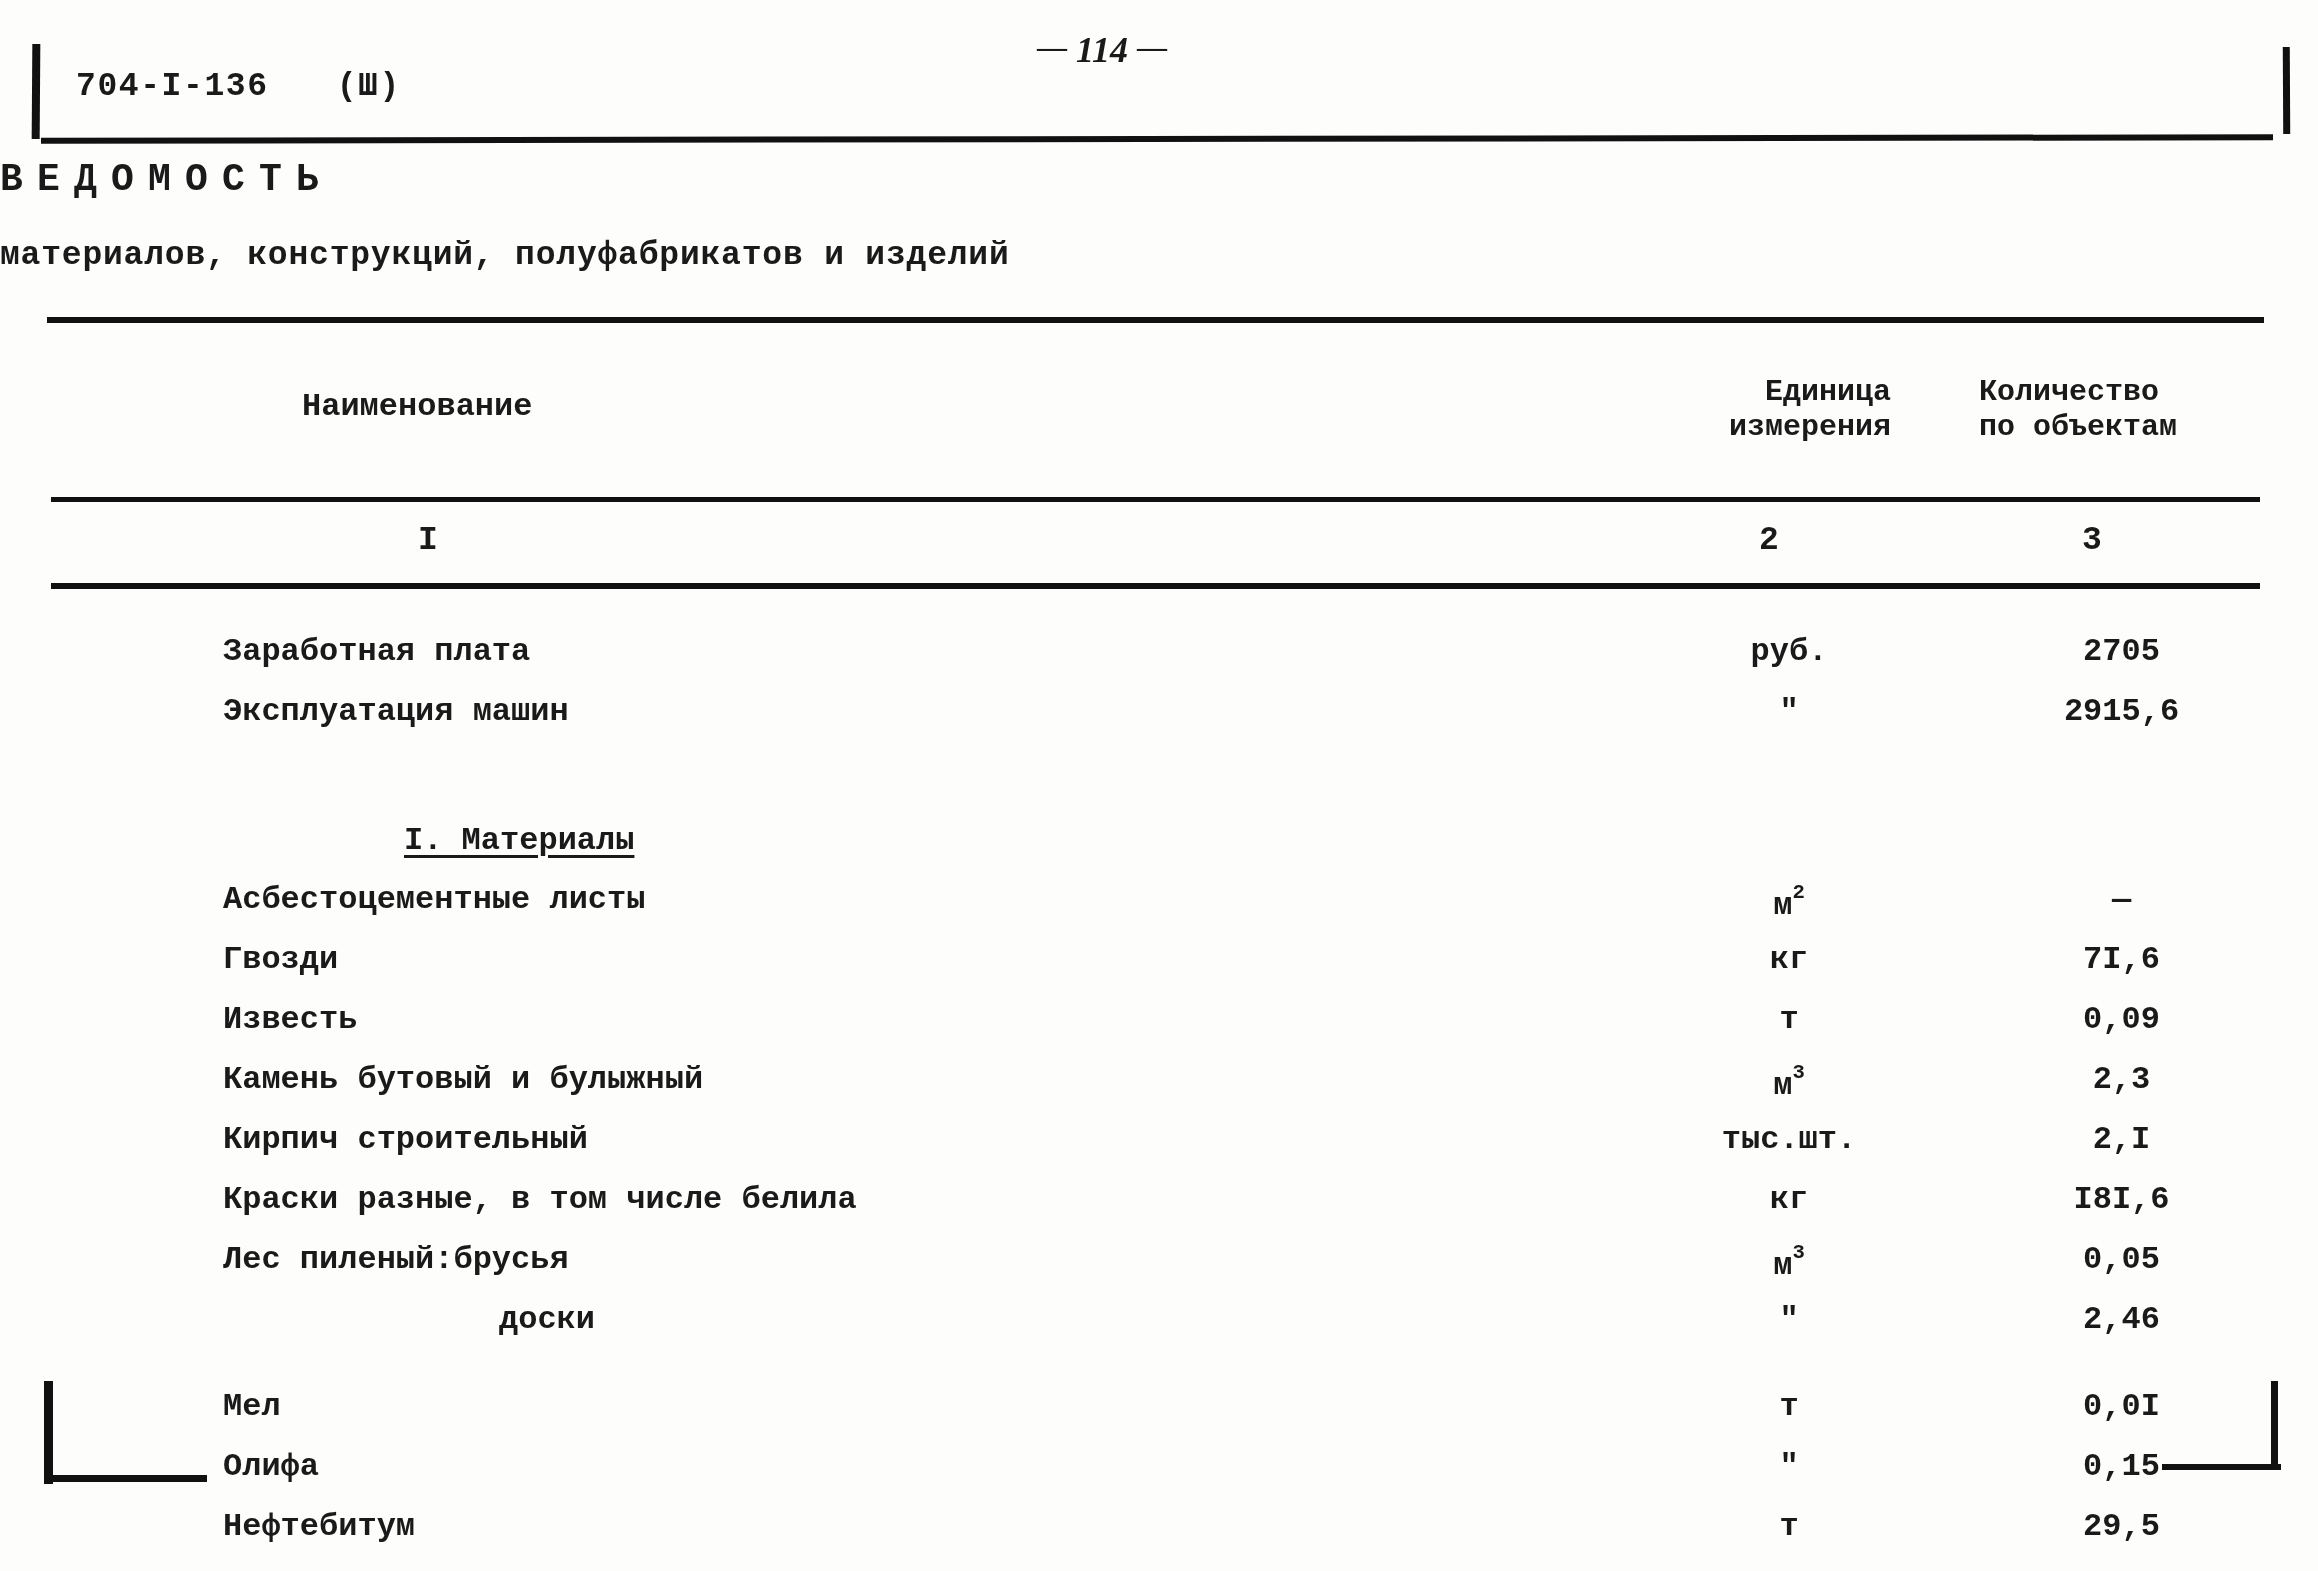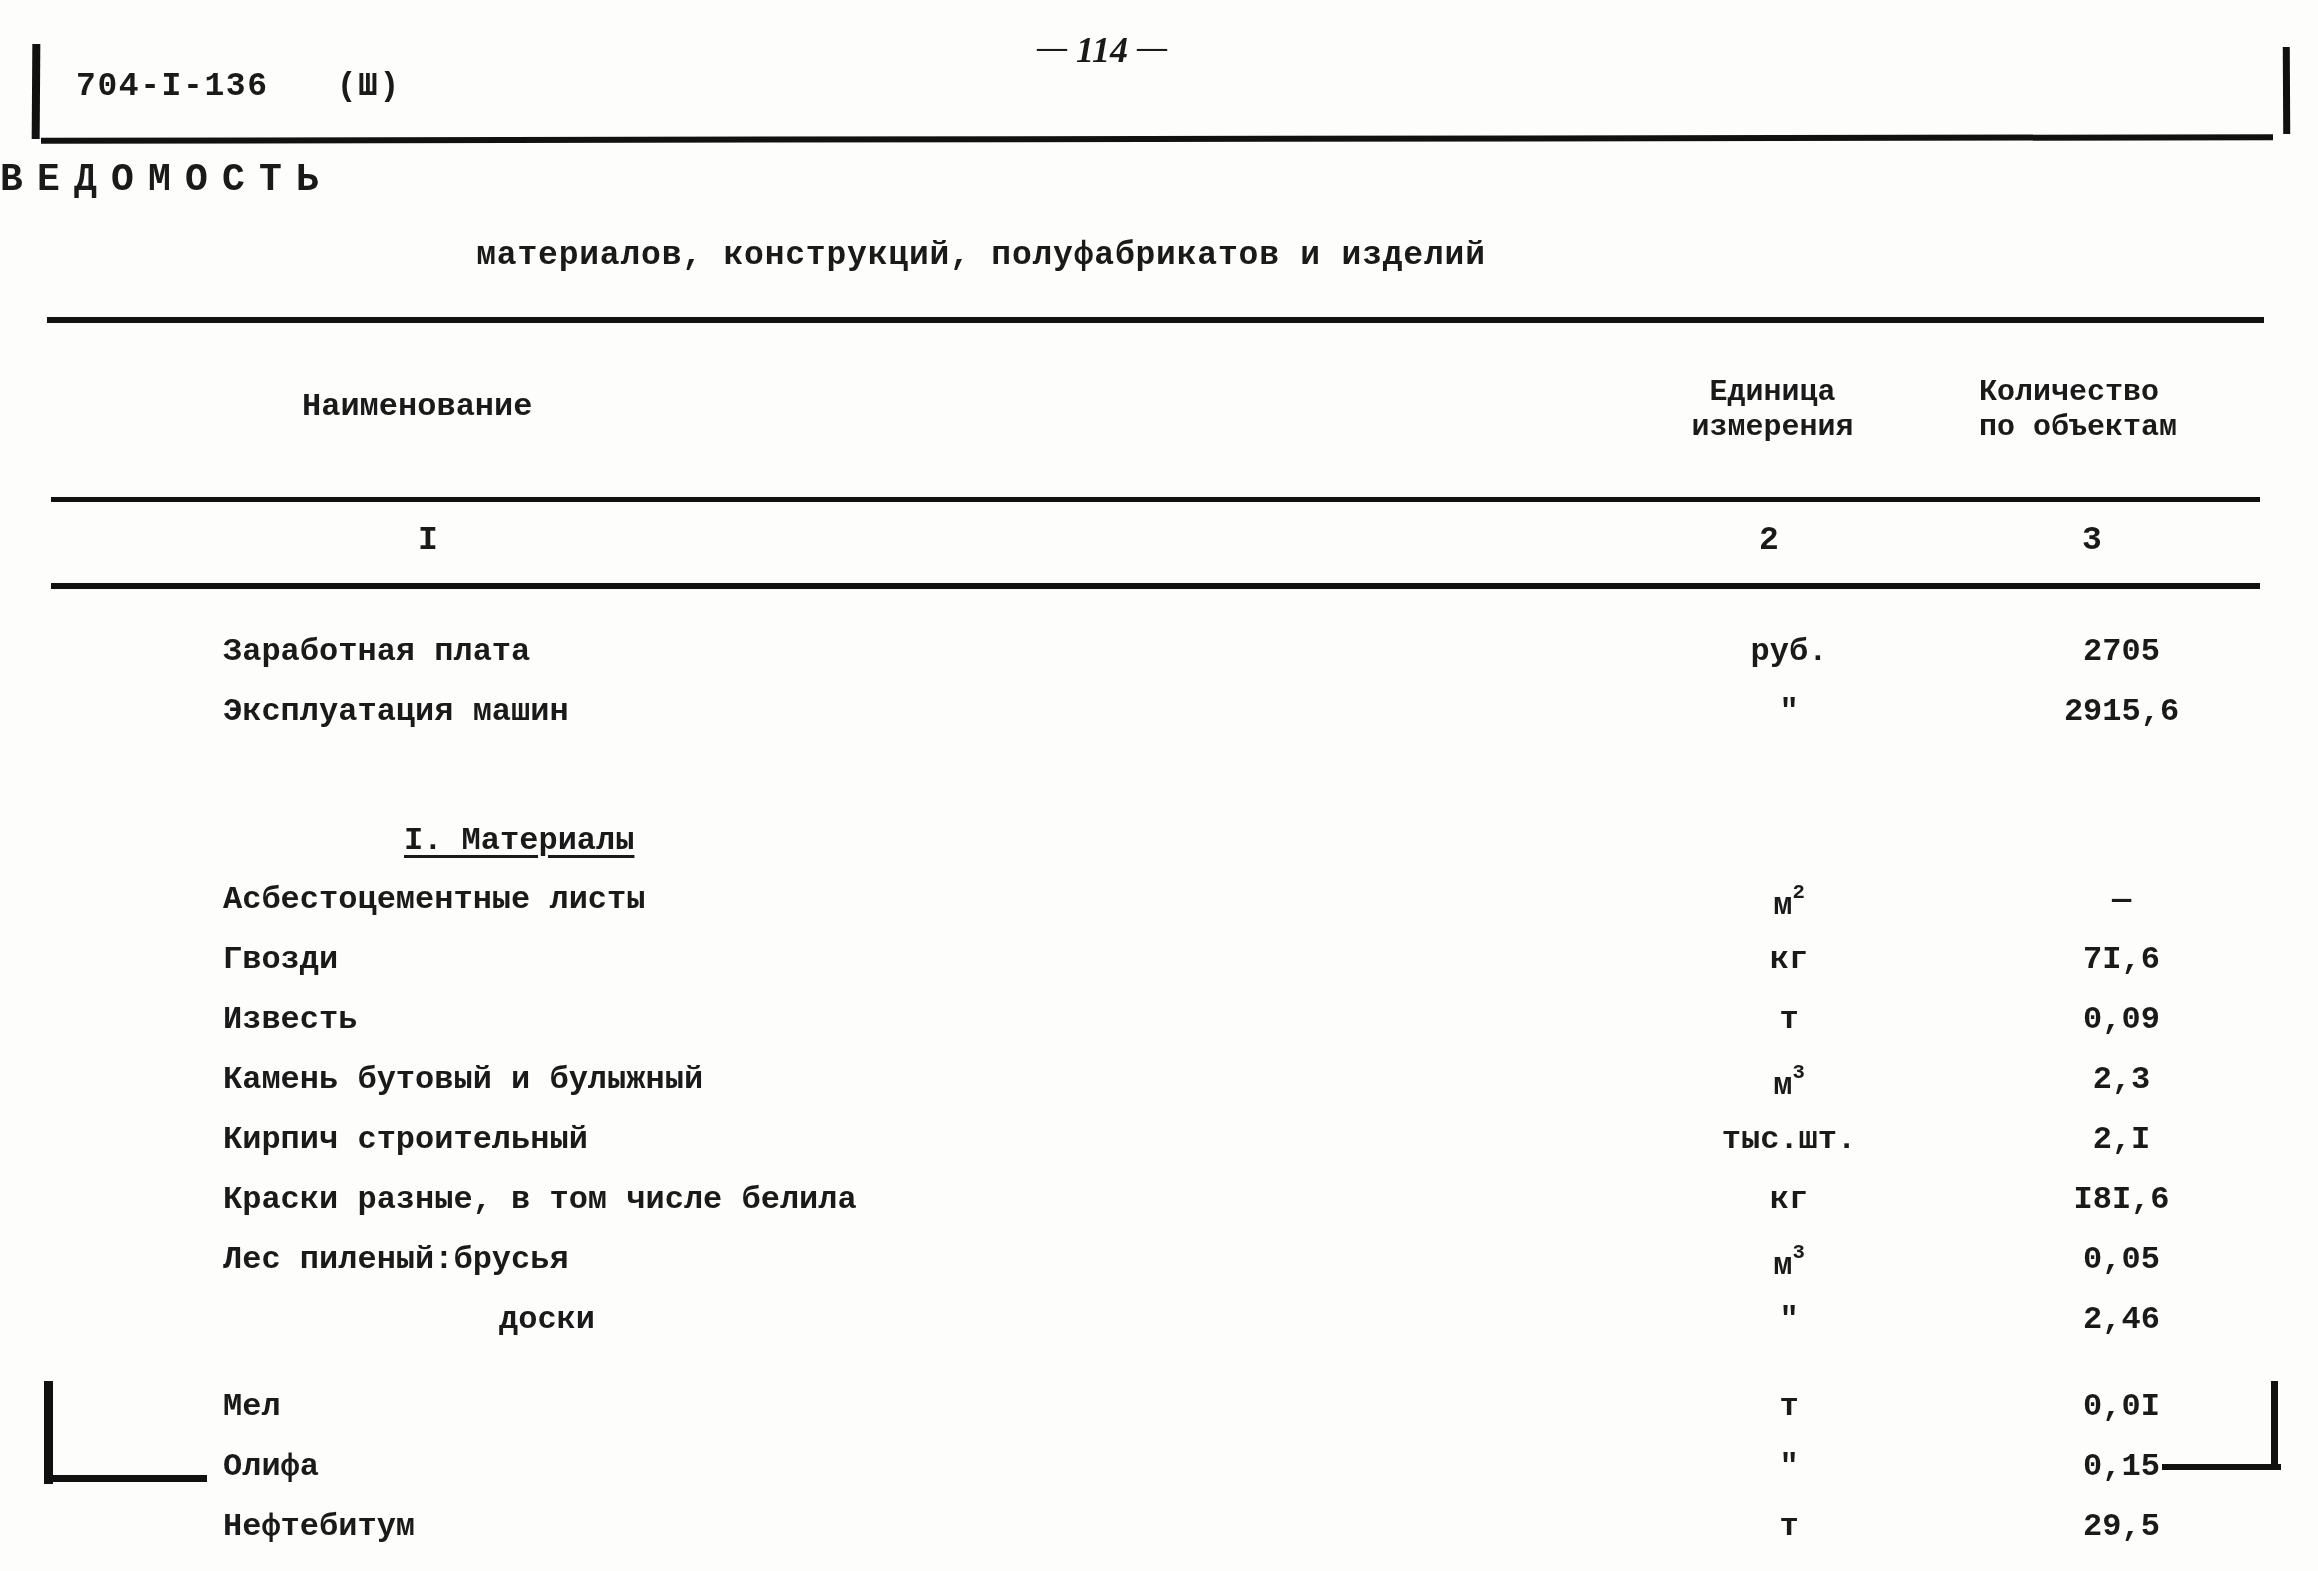--- a/index.html
+++ b/index.html
@@ -121,42 +121,41 @@
     left: 0; top: 158px;
     width: 2319px;
     font-size: 38px;
     font-weight: 700;
     letter-spacing: 14.2px;
   }
   .doc-subtitle {
     position: absolute;
     left: 0; top: 237px;
     width: 1962px;
-    text-align: center;
     font-size: 33px;
     font-weight: 700;
     letter-spacing: 0.8px;
   }
 
   
   .col-head-name {
     position: absolute;
     left: 302px; top: 388px;
     font-size: 32px;
     font-weight: 700;
     text-align: center;
   }
   .col-head-unit {
     position: absolute;
     left: 1654px; top: 375px;
     width: 237px;
     font-size: 30px;
     font-weight: 700;
     line-height: 1.18;
-    text-align: center;
+    text-align: right;
   }
   .col-head-qty {
     position: absolute;
     left: 1979px; top: 375px;
     width: 261px;
     font-size: 30px;
     font-weight: 700;
     line-height: 1.18;
     text-align: left;
   }

